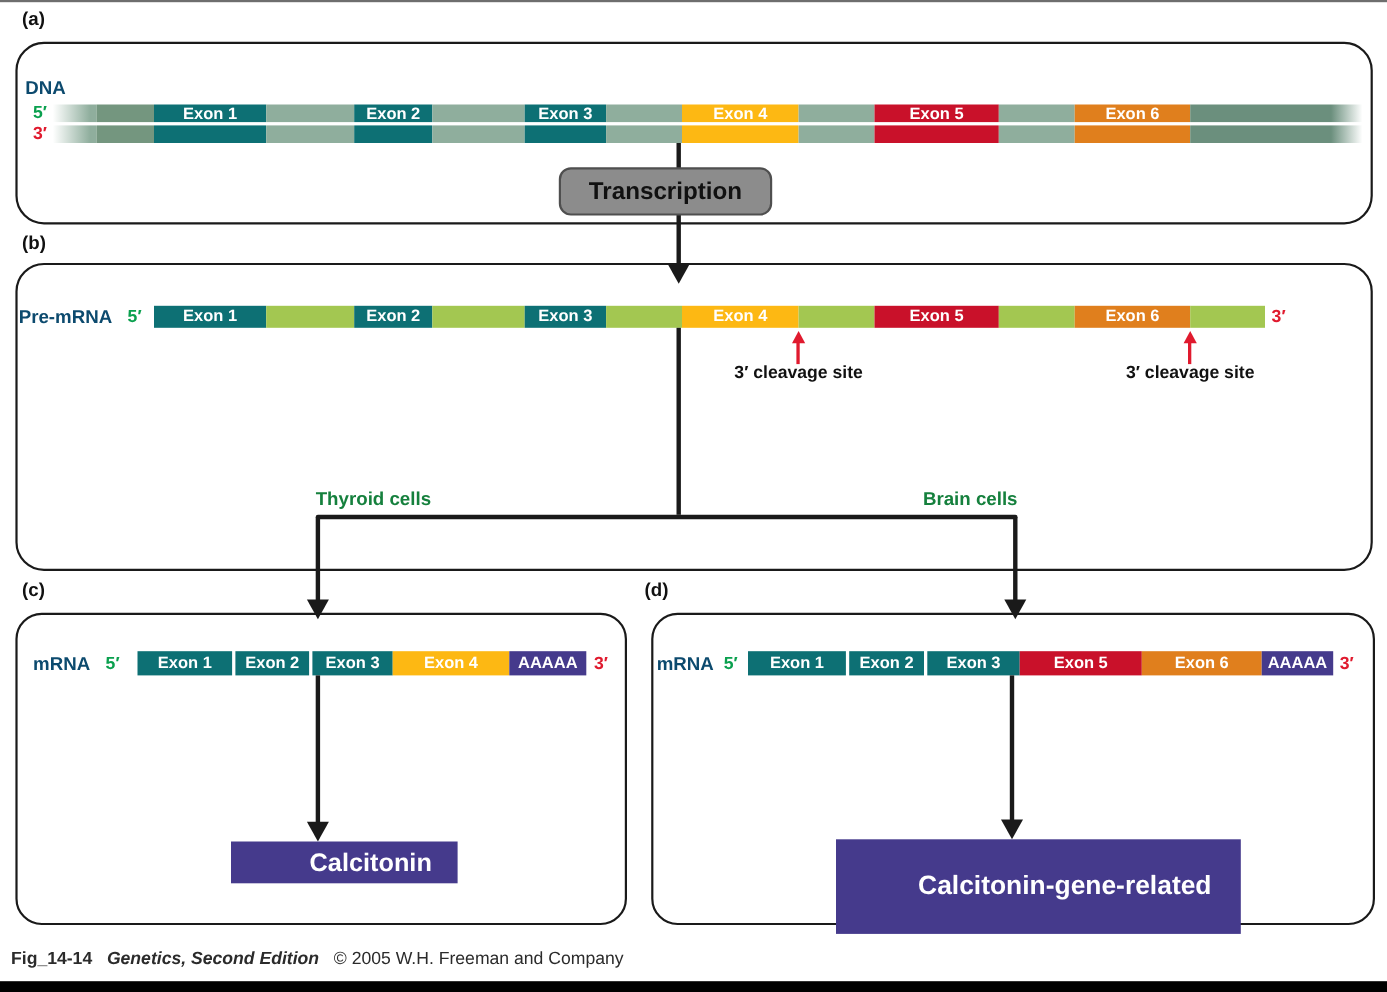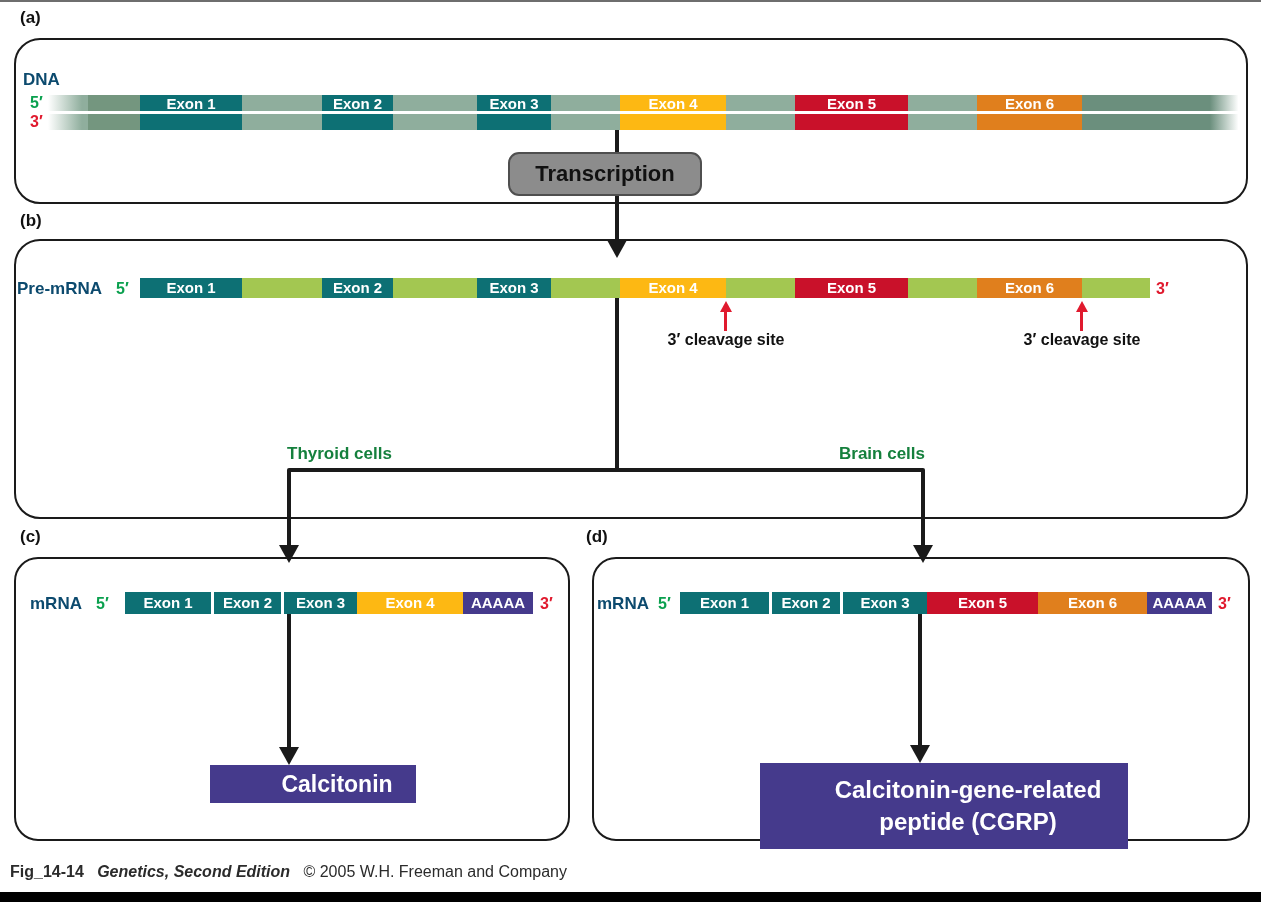--- a/index.html
+++ b/index.html
@@ -141,21 +141,20 @@
       <div class="seg" style="left: 772px; width: 68px; background: rgb(13, 112, 116);">Exon 2</div>
       <div class="seg" style="left: 843px; width: 84px; background: rgb(13, 112, 116);">Exon 3</div>
       <div class="seg" style="left: 927px; width: 111px; background: rgb(201, 17, 42);">Exon 5</div>
       <div class="seg" style="left: 1038px; width: 109px; background: rgb(224, 127, 29);">Exon 6</div>
       <div class="seg" style="left: 1147px; width: 65px; background: rgb(69, 58, 140);">AAAAA</div>
     </div>
   <div class="vline" style="left:918px;top:614px;height:133px;"></div>
   <div class="arrowhead" style="left:910px;top:745px;"></div>
   <div class="product-box" style="left:760px;top:763px;width:320px;height:86px;font-size:24px;line-height:32px;">
     <span>Calcitonin-gene-related</span>
-    <span>peptide (CGRP)</span>
   </div>
 
   <div class="caption">
     <span class="b">Fig_14-14</span>
     <span>&nbsp;</span>
     <span class="bi">Genetics, Second Edition</span>
     <span>&nbsp;</span>
     <span>© 2005 W.H. Freeman and Company</span>
   </div>
 

